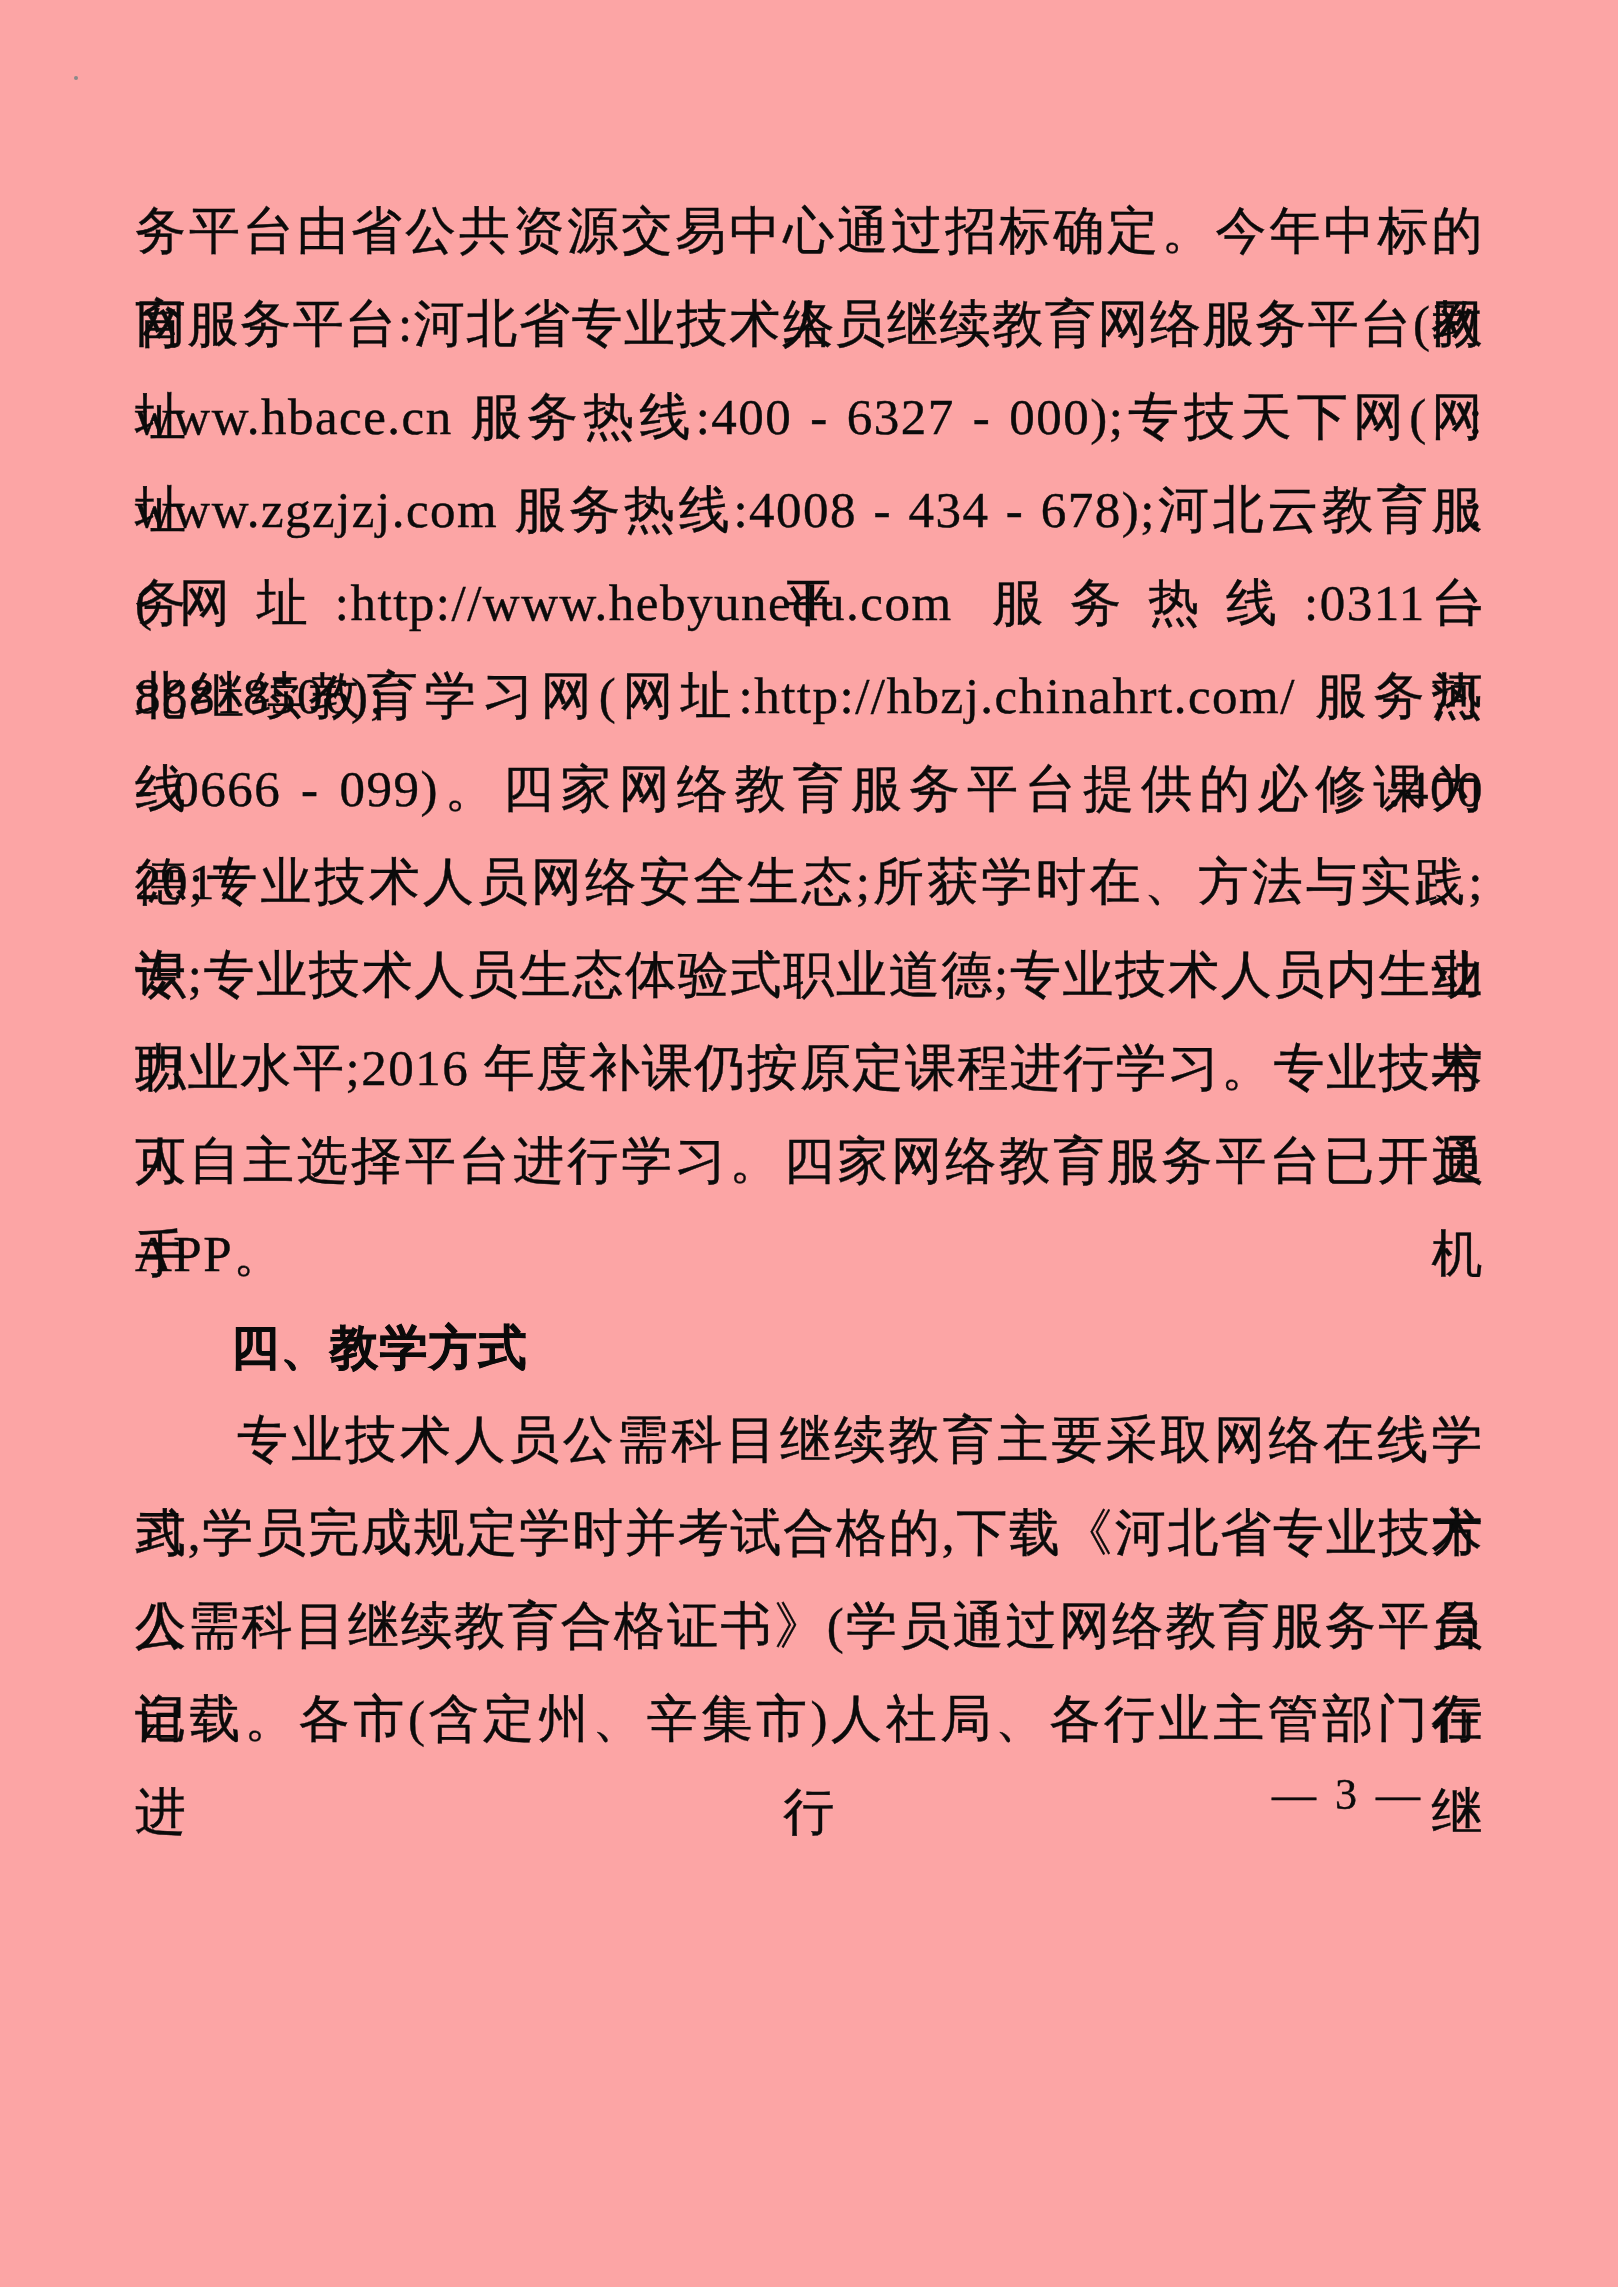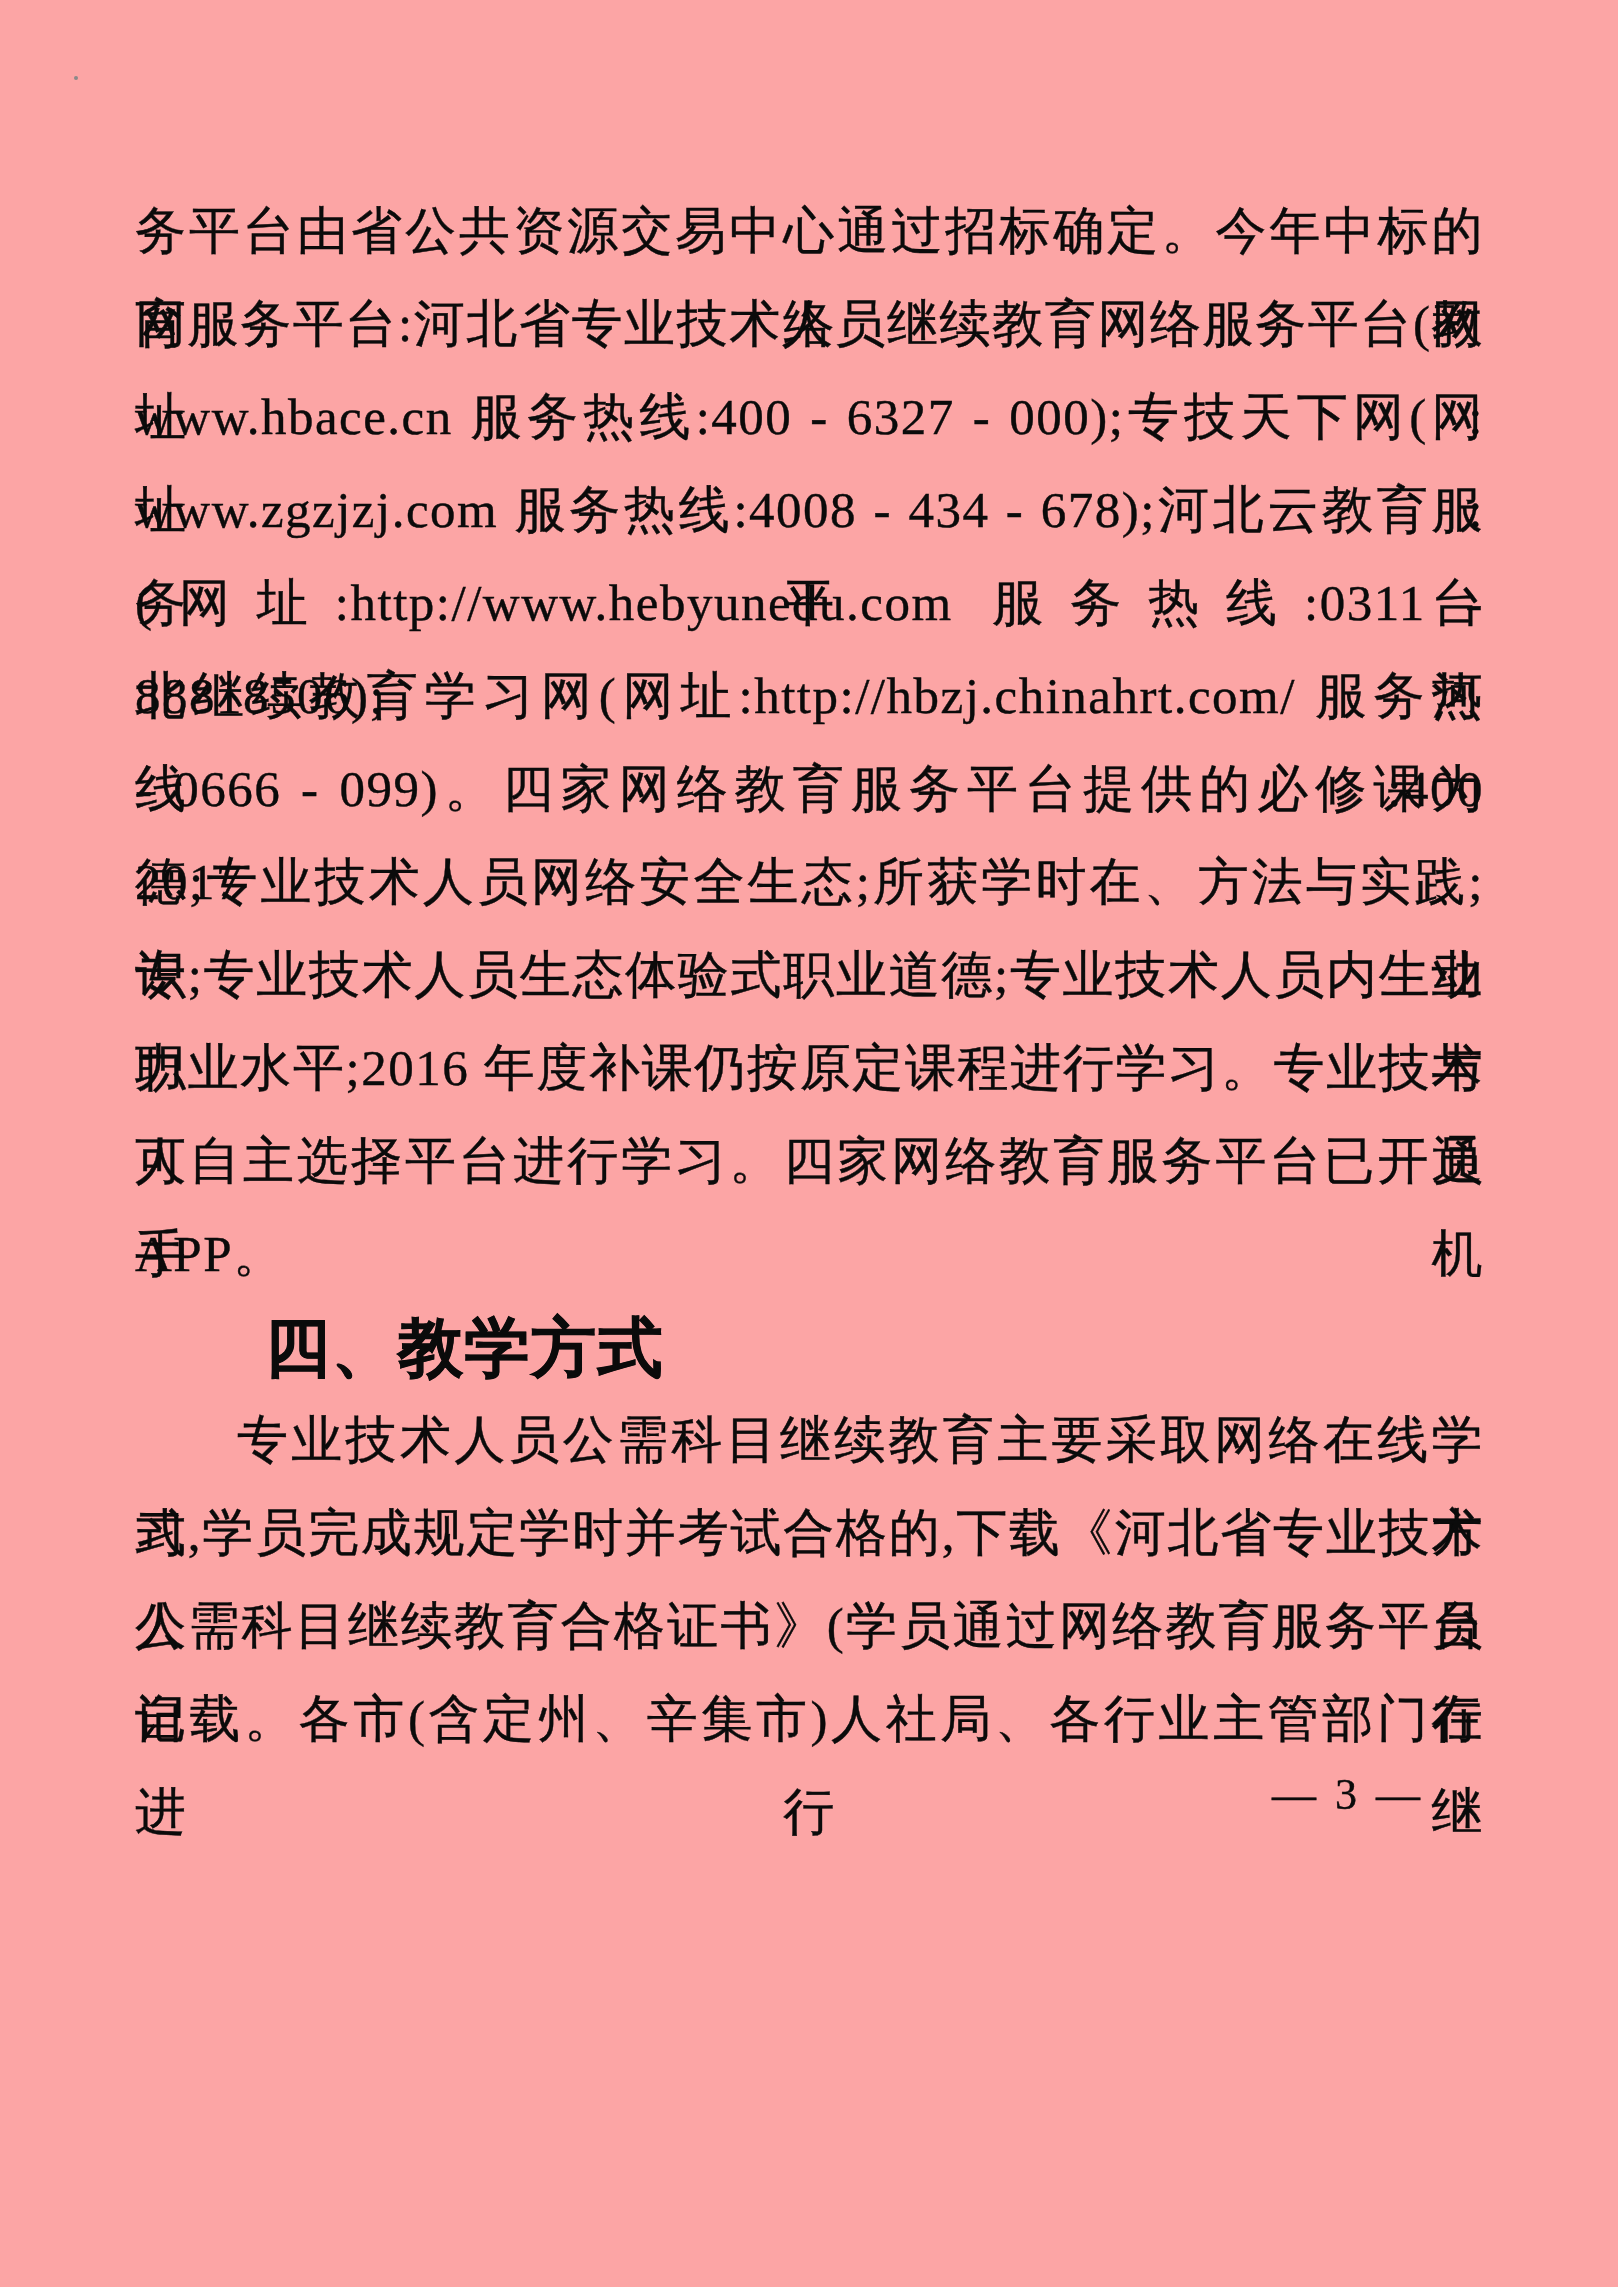--- a/index.html
+++ b/index.html
@@ -43,21 +43,21 @@
   }
   .line.just {
     white-space: normal;
     text-align: justify;
     text-align-last: justify;
   }
   .line.indent {
     text-indent: 2em;
   }
   .heading {
-    font-size: 65px;
+    font-size: 48px;
     line-height: 93px;
     height: 93px;
     font-weight: bold;
     letter-spacing: 1.5px;
     text-indent: 2em;
     font-family: "Liberation Sans", "DejaVu Sans", sans-serif;
     -webkit-text-stroke: 0.6px #0b0b0b;
   }
   .page-number {
     font-size: 44px;

